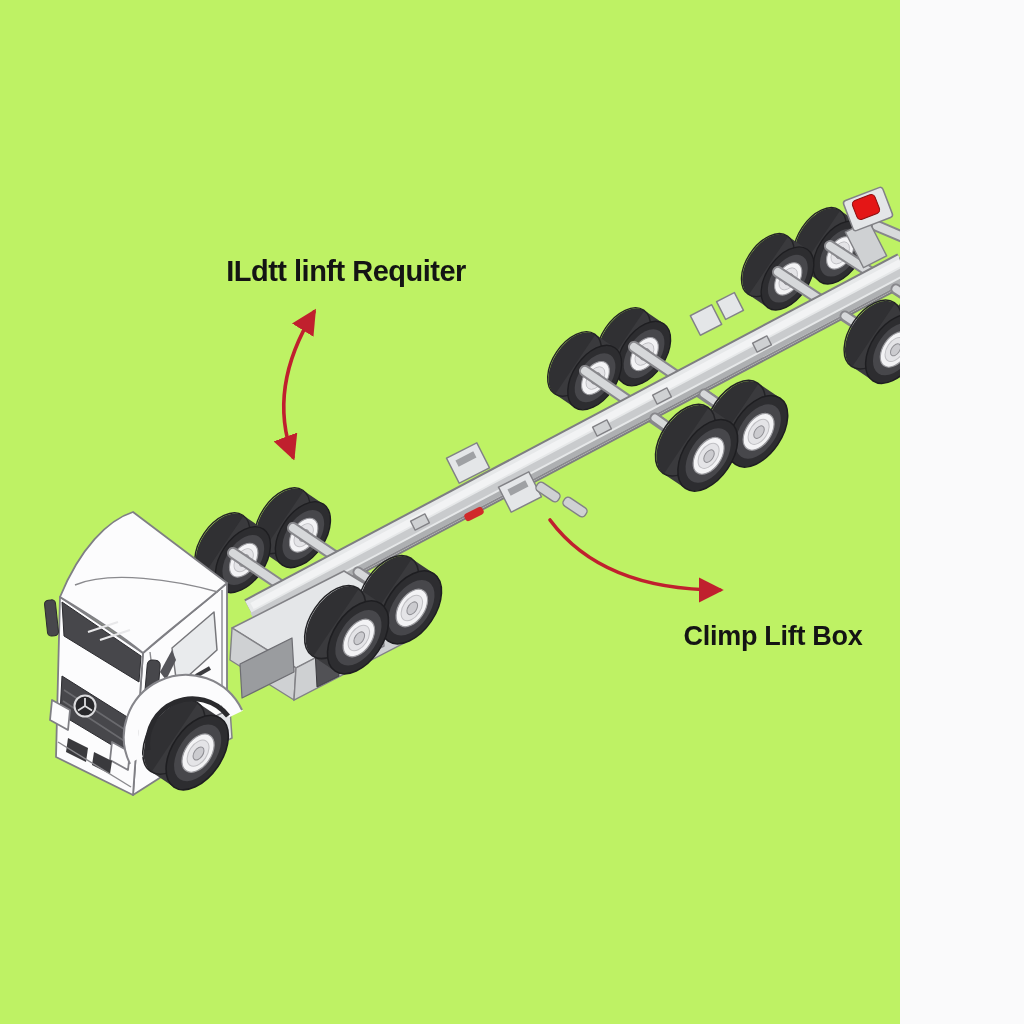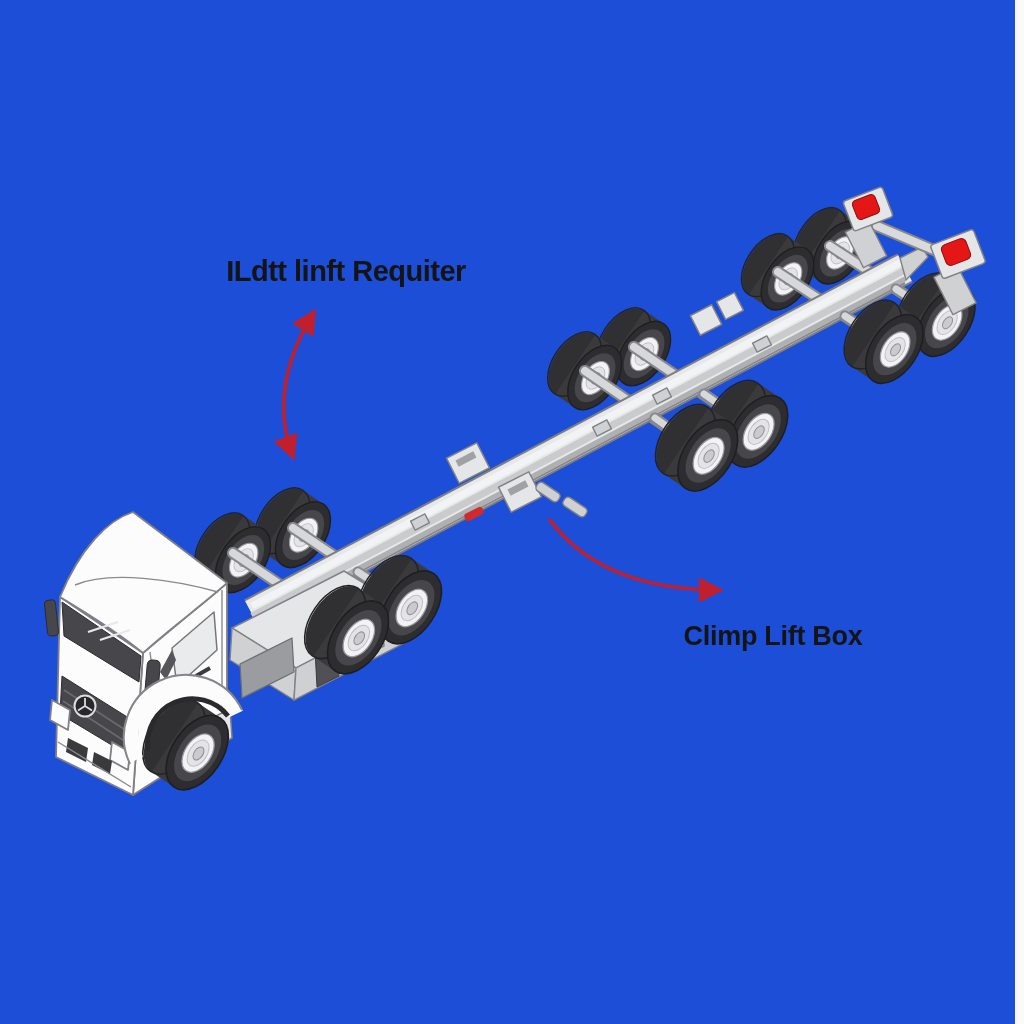--- a/index.html
+++ b/index.html
@@ -1,16 +1,16 @@
 <!DOCTYPE html>
 <html><head>
 <meta charset="utf-8">
 <style>
   html,body{margin:0;padding:0;background:#fafafb;}
-  .stage{position:relative;width:1015px;height:1024px;background:#1d4ed8;overflow:hidden;
+  .stage{position:relative;width:900px;height:1024px;background:#bef264;overflow:hidden;
          font-family:"Liberation Sans",sans-serif;}
   svg{display:block}
   .lbl {font-family:"Liberation Sans",sans-serif;font-weight:700;font-size:29px;fill:#141414;letter-spacing:-0.5px;}
   .lbl2{font-family:"Liberation Sans",sans-serif;font-weight:700;font-size:27px;fill:#141414;letter-spacing:-0.3px;}
   .arrow{fill:none;stroke:#c0202e;stroke-width:3.6;stroke-linecap:round;}
   .white{fill:#fcfcfd;stroke:#7f7f84;stroke-width:1.8;stroke-linejoin:round;}
   .lgray{fill:#e4e6e8;stroke:#828286;stroke-width:1.5;stroke-linejoin:round;}
   .mgray{fill:#cfd1d3;stroke:#828286;stroke-width:1.4;stroke-linejoin:round;}
   .dgray{fill:#9a9c9f;stroke:#6d6d72;stroke-width:1.2;stroke-linejoin:round;}
   .dark {fill:#47474b;stroke:#2c2c30;stroke-width:1;stroke-linejoin:round;}

